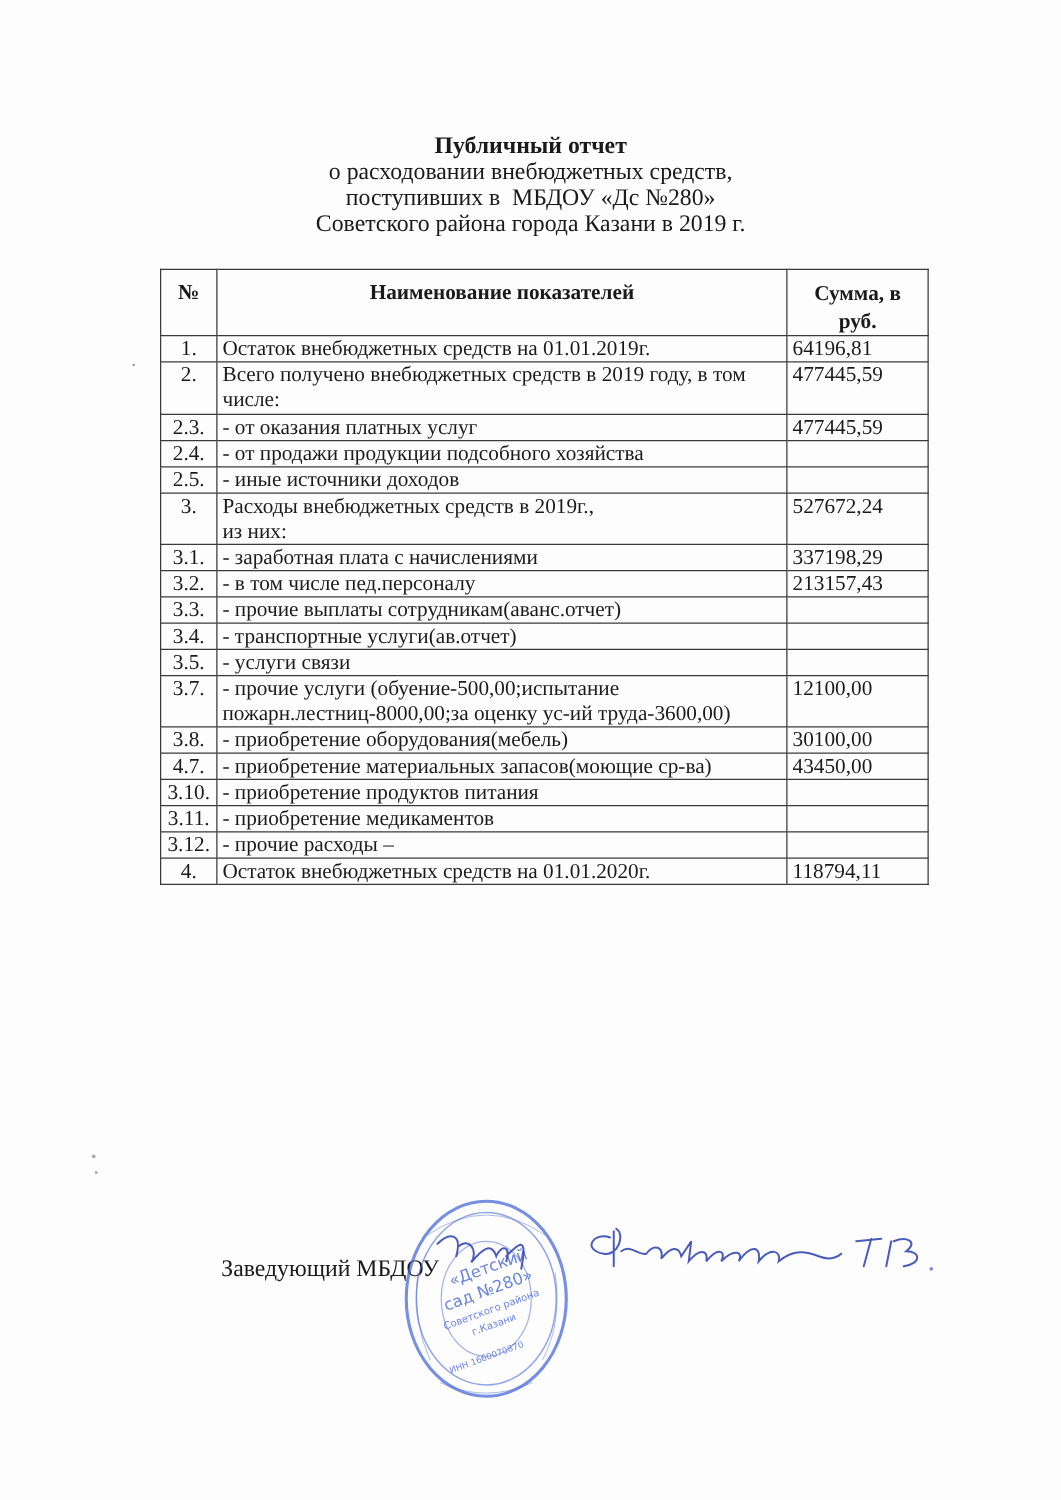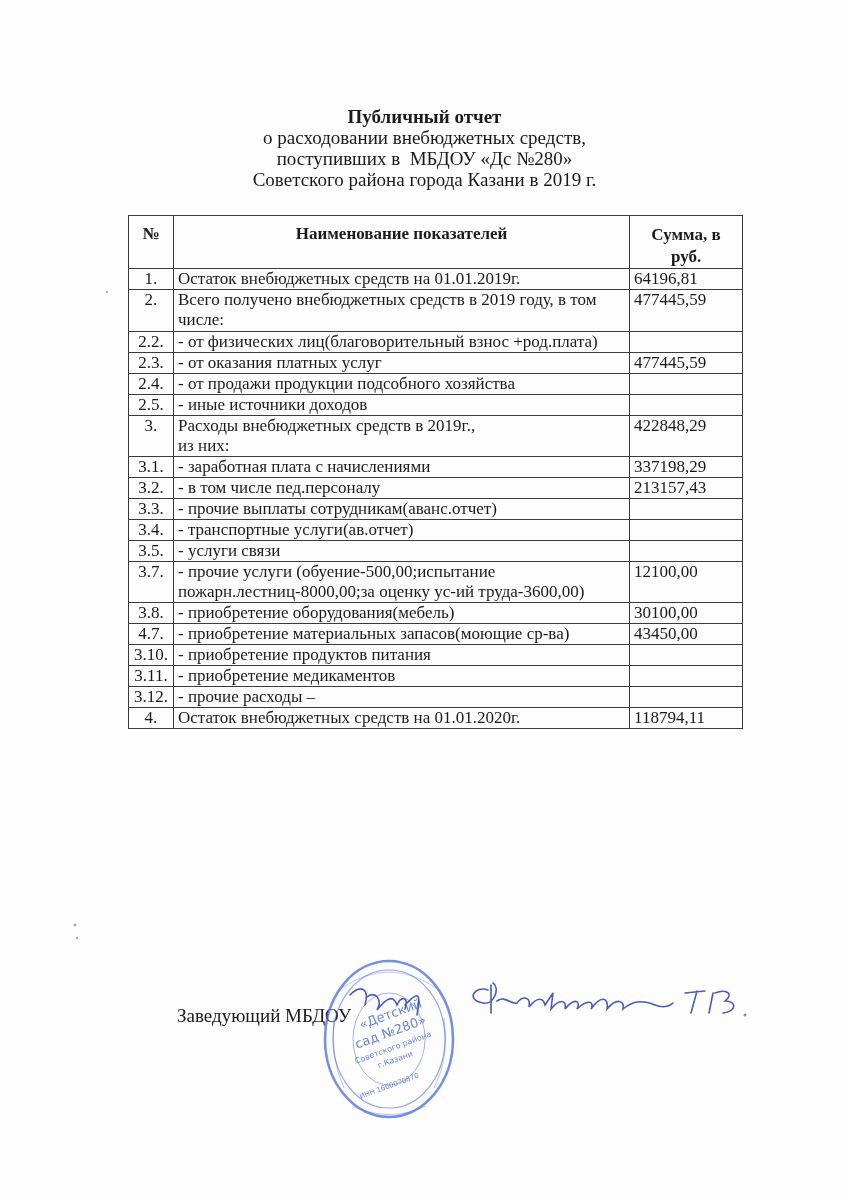--- a/index.html
+++ b/index.html
@@ -90,43 +90,38 @@
         <td class="num">1.</td>
         <td class="name">Остаток внебюджетных средств на  01.01.2019г.</td>
         <td class="sum bold">64196,81</td>
       </tr>
       <tr>
         <td class="num">2.</td>
         <td class="name" style="height:42px;"><span class="bold">Всего получено внебюджетных средств</span><span> в 2019 году, в том числе:</span></td>
         <td class="sum">477445,59</td>
       </tr>
       <tr>
-        <td class="num">2.2.</td>
-        <td class="name">- от физических лиц(благоворительный взнос +род.плата)</td>
-        <td class="sum"></td>
-      </tr>
-      <tr>
         <td class="num">2.3.</td>
         <td class="name">- от оказания платных услуг</td>
         <td class="sum">477445,59</td>
       </tr>
       <tr>
         <td class="num">2.4.</td>
         <td class="name">- от продажи продукции подсобного хозяйства</td>
         <td class="sum"></td>
       </tr>
       <tr>
         <td class="num">2.5.</td>
         <td class="name">- иные источники доходов</td>
         <td class="sum"></td>
       </tr>
       <tr>
         <td class="num">3.</td>
         <td class="name"><span class="bold">Расходы внебюджетных средств в 2019г.,</span><br><span>из них:</span></td>
-        <td class="sum">422848,29</td>
+        <td class="sum">527672,24</td>
       </tr>
       <tr>
         <td class="num">3.1.</td>
         <td class="name">- заработная плата с начислениями</td>
         <td class="sum">337198,29</td>
       </tr>
       <tr>
         <td class="num">3.2.</td>
         <td class="name">- в том числе пед.персоналу</td>
         <td class="sum">213157,43</td>

